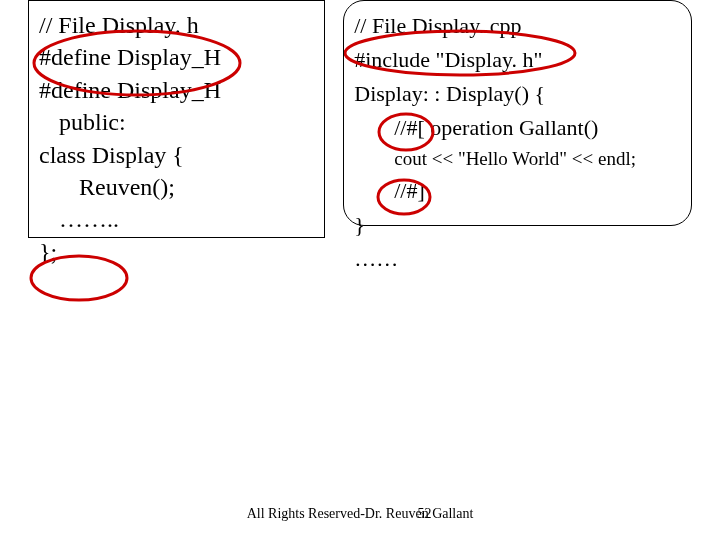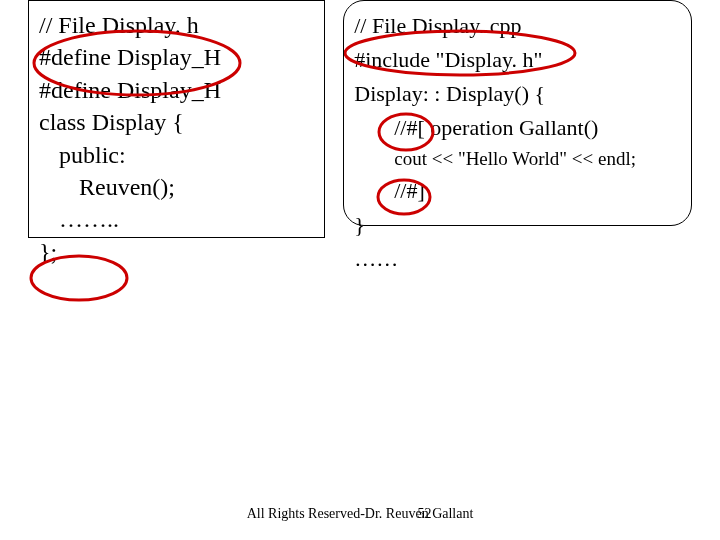--- a/index.html
+++ b/index.html
@@ -82,22 +82,22 @@
 
 <div class="slide">
 
 
   <div class="cols">
 
     <div class="codebox left">
       <div class="line">// File Display. h</div>
       <div class="line">#define Display_H</div>
       <div class="line">#define Display_H</div>
+      <div class="line indent1">public:</div>
       <div class="line">class Display {</div>
-      <div class="line indent1">public:</div>
       <div class="line indent2">Reuven();</div>
       <div class="line indent1">……..</div>
       <div class="line">};</div>
 
       <svg class="overlay" width="300" height="310">
         <ellipse cx="108" cy="62" rx="103" ry="32" fill="none" stroke="#cc0000" stroke-width="3"></ellipse>
         <ellipse cx="50" cy="277" rx="48" ry="22" fill="none" stroke="#cc0000" stroke-width="3"></ellipse>
       </svg>
     </div>
 

